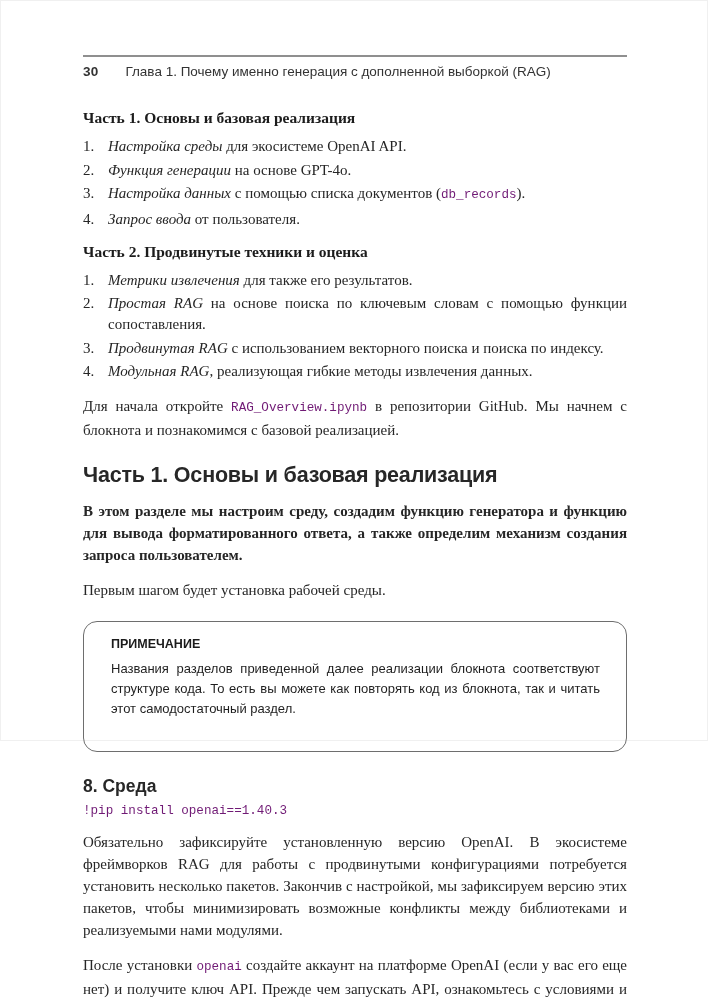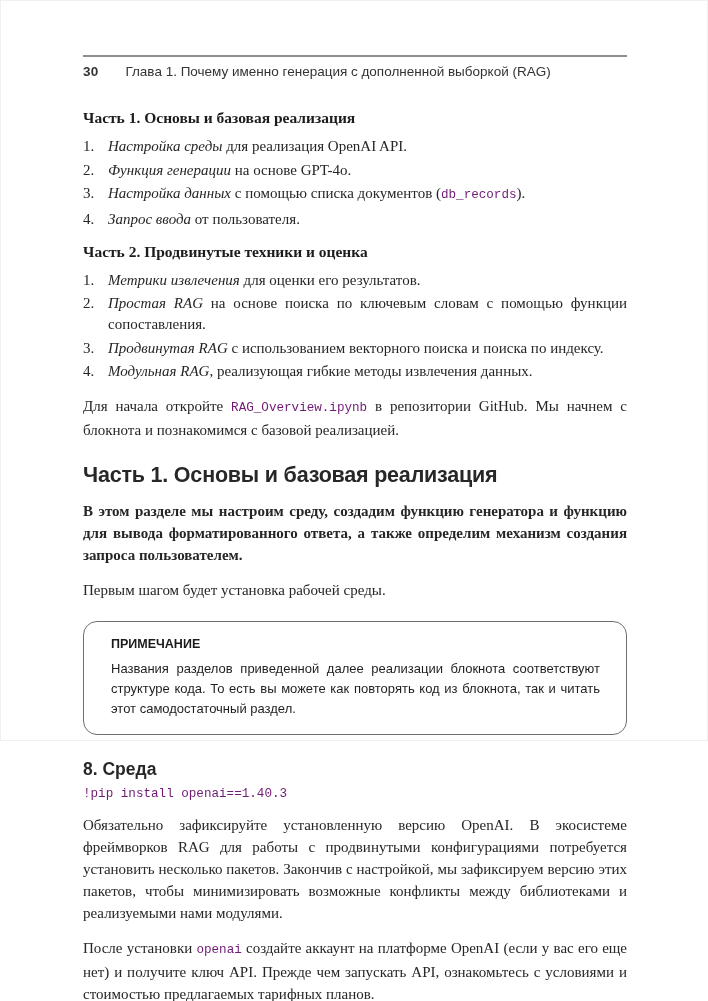--- a/index.html
+++ b/index.html
@@ -76,21 +76,21 @@
     font-family:"Liberation Sans", sans-serif;
     font-size:17.5px;font-weight:600;color:#272727;
     margin:24px 0 7px 0;
   }
 
   
   .note{
     border:1.4px solid #6e6e6e;
     border-radius:14px;
     margin:20px 0 0 0;
-    padding:15px 26px 15px 27px;
+    padding:15px 26px 32px 27px;
   }
   .note-title{
     font-family:"Liberation Sans", sans-serif;
     font-size:12.5px;font-weight:700;color:#1b1b1b;
     margin-bottom:8px;
   }
   .note-body{
     font-family:"Liberation Sans", sans-serif;
     font-size:13px;line-height:20px;color:#1f1f1f;
     text-align:justify;
@@ -108,41 +108,41 @@
 
   <div class="runhead">
     <span class="pagenum">30</span>
     <span class="chapter">Глава 1. Почему именно генерация с дополненной выборкой (RAG)</span>
   </div>
 
   <div class="subheading first">Часть 1. Основы и базовая реализация</div>
   <div class="nlist">
     <div class="litem">
       <span class="num">1.</span>
-      <span class="lbody"><em class="lead">Настройка среды</em><span> для реализация OpenAI API.</span></span>
+      <span class="lbody"><em class="lead">Настройка среды</em><span> для экосистеме OpenAI API.</span></span>
     </div>
     <div class="litem">
       <span class="num">2.</span>
       <span class="lbody"><em class="lead">Функция генерации</em><span> на основе GPT-4o.</span></span>
     </div>
     <div class="litem">
       <span class="num">3.</span>
       <span class="lbody"><em class="lead">Настройка данных</em><span> с помощью списка документов (</span><code>db_records</code><span>).</span></span>
     </div>
     <div class="litem">
       <span class="num">4.</span>
       <span class="lbody"><em class="lead">Запрос ввода</em><span> от пользователя.</span></span>
     </div>
   </div>
 
   <div class="subheading">Часть 2. Продвинутые техники и оценка</div>
   <div class="nlist">
     <div class="litem">
       <span class="num">1.</span>
-      <span class="lbody"><em class="lead">Метрики извлечения</em><span> для оценки его результатов.</span></span>
+      <span class="lbody"><em class="lead">Метрики извлечения</em><span> для также его результатов.</span></span>
     </div>
     <div class="litem">
       <span class="num">2.</span>
       <span class="lbody"><em class="lead">Простая RAG</em><span> на основе поиска по ключевым словам с помощью функции сопоставления.</span></span>
     </div>
     <div class="litem">
       <span class="num">3.</span>
       <span class="lbody"><em class="lead">Продвинутая RAG</em><span> с использованием векторного поиска и поиска по индексу.</span></span>
     </div>
     <div class="litem">

